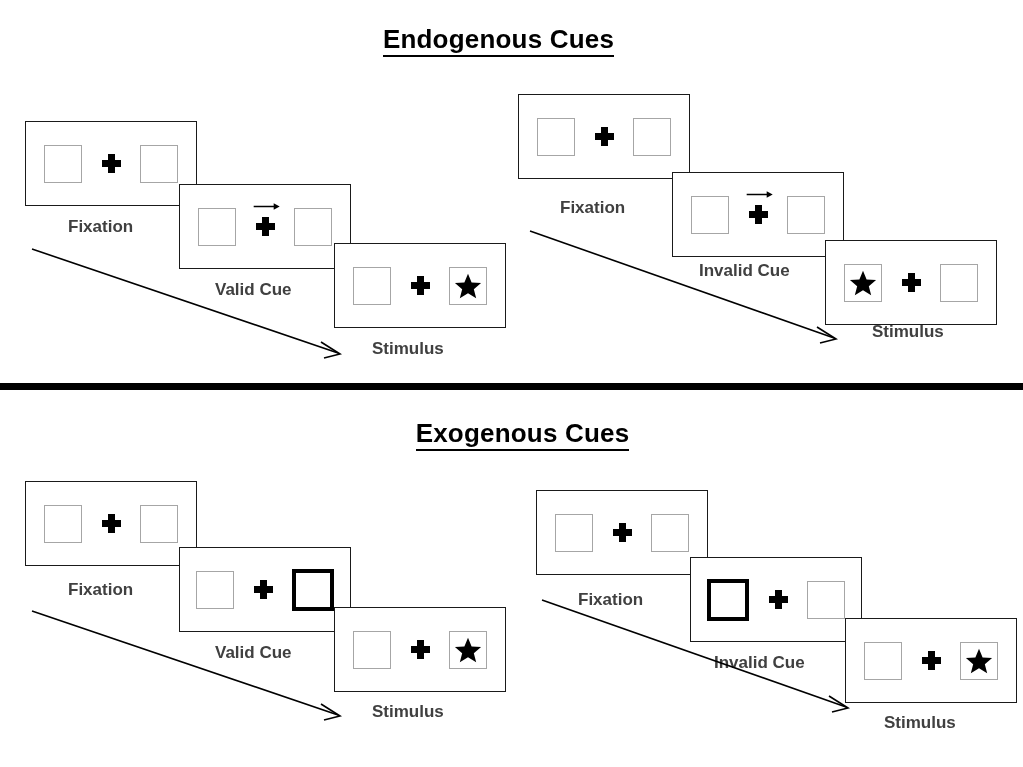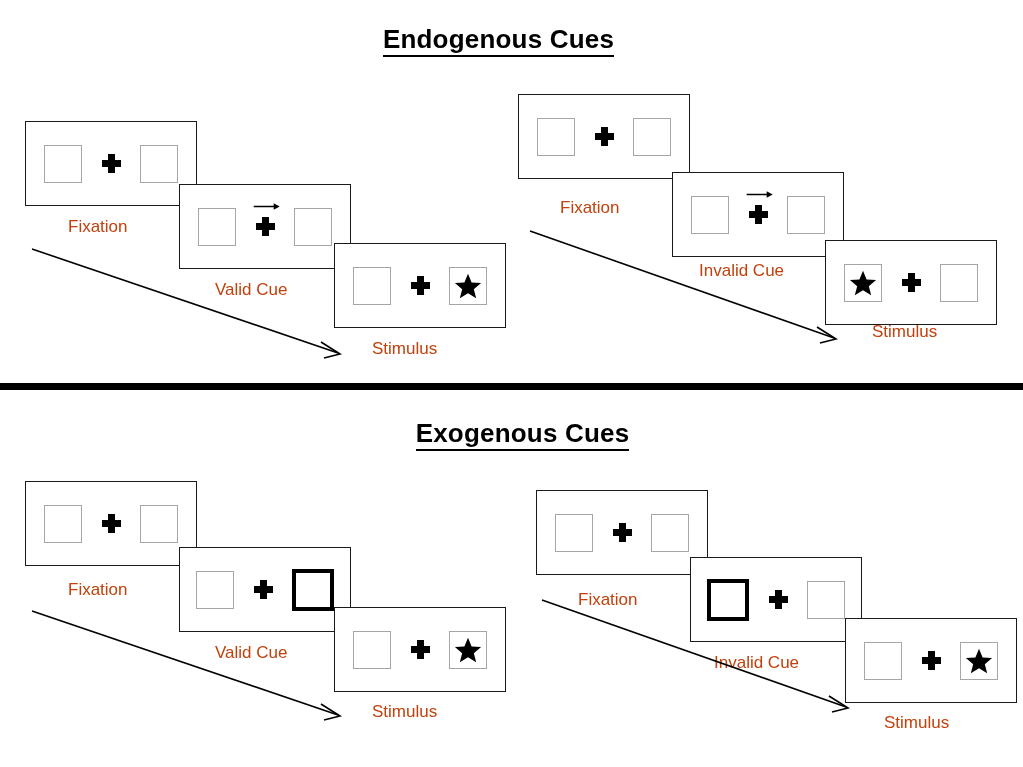--- a/index.html
+++ b/index.html
@@ -95,22 +95,22 @@
     width: 28px; height: 11px;
   }
 
   
   .star-glyph { width: 28px; height: 28px; display:block; }
 
   
   .stage-label {
     position: absolute;
     font-size: 17px;
-    font-weight: normal;
-    color: #c2410c;
+    font-weight: bold;
+    color: #404040;
     white-space: nowrap;
   }
 
   
   .timeline-arrow {
     position: absolute;
     overflow: visible;
   }
 </style>
 </head>

